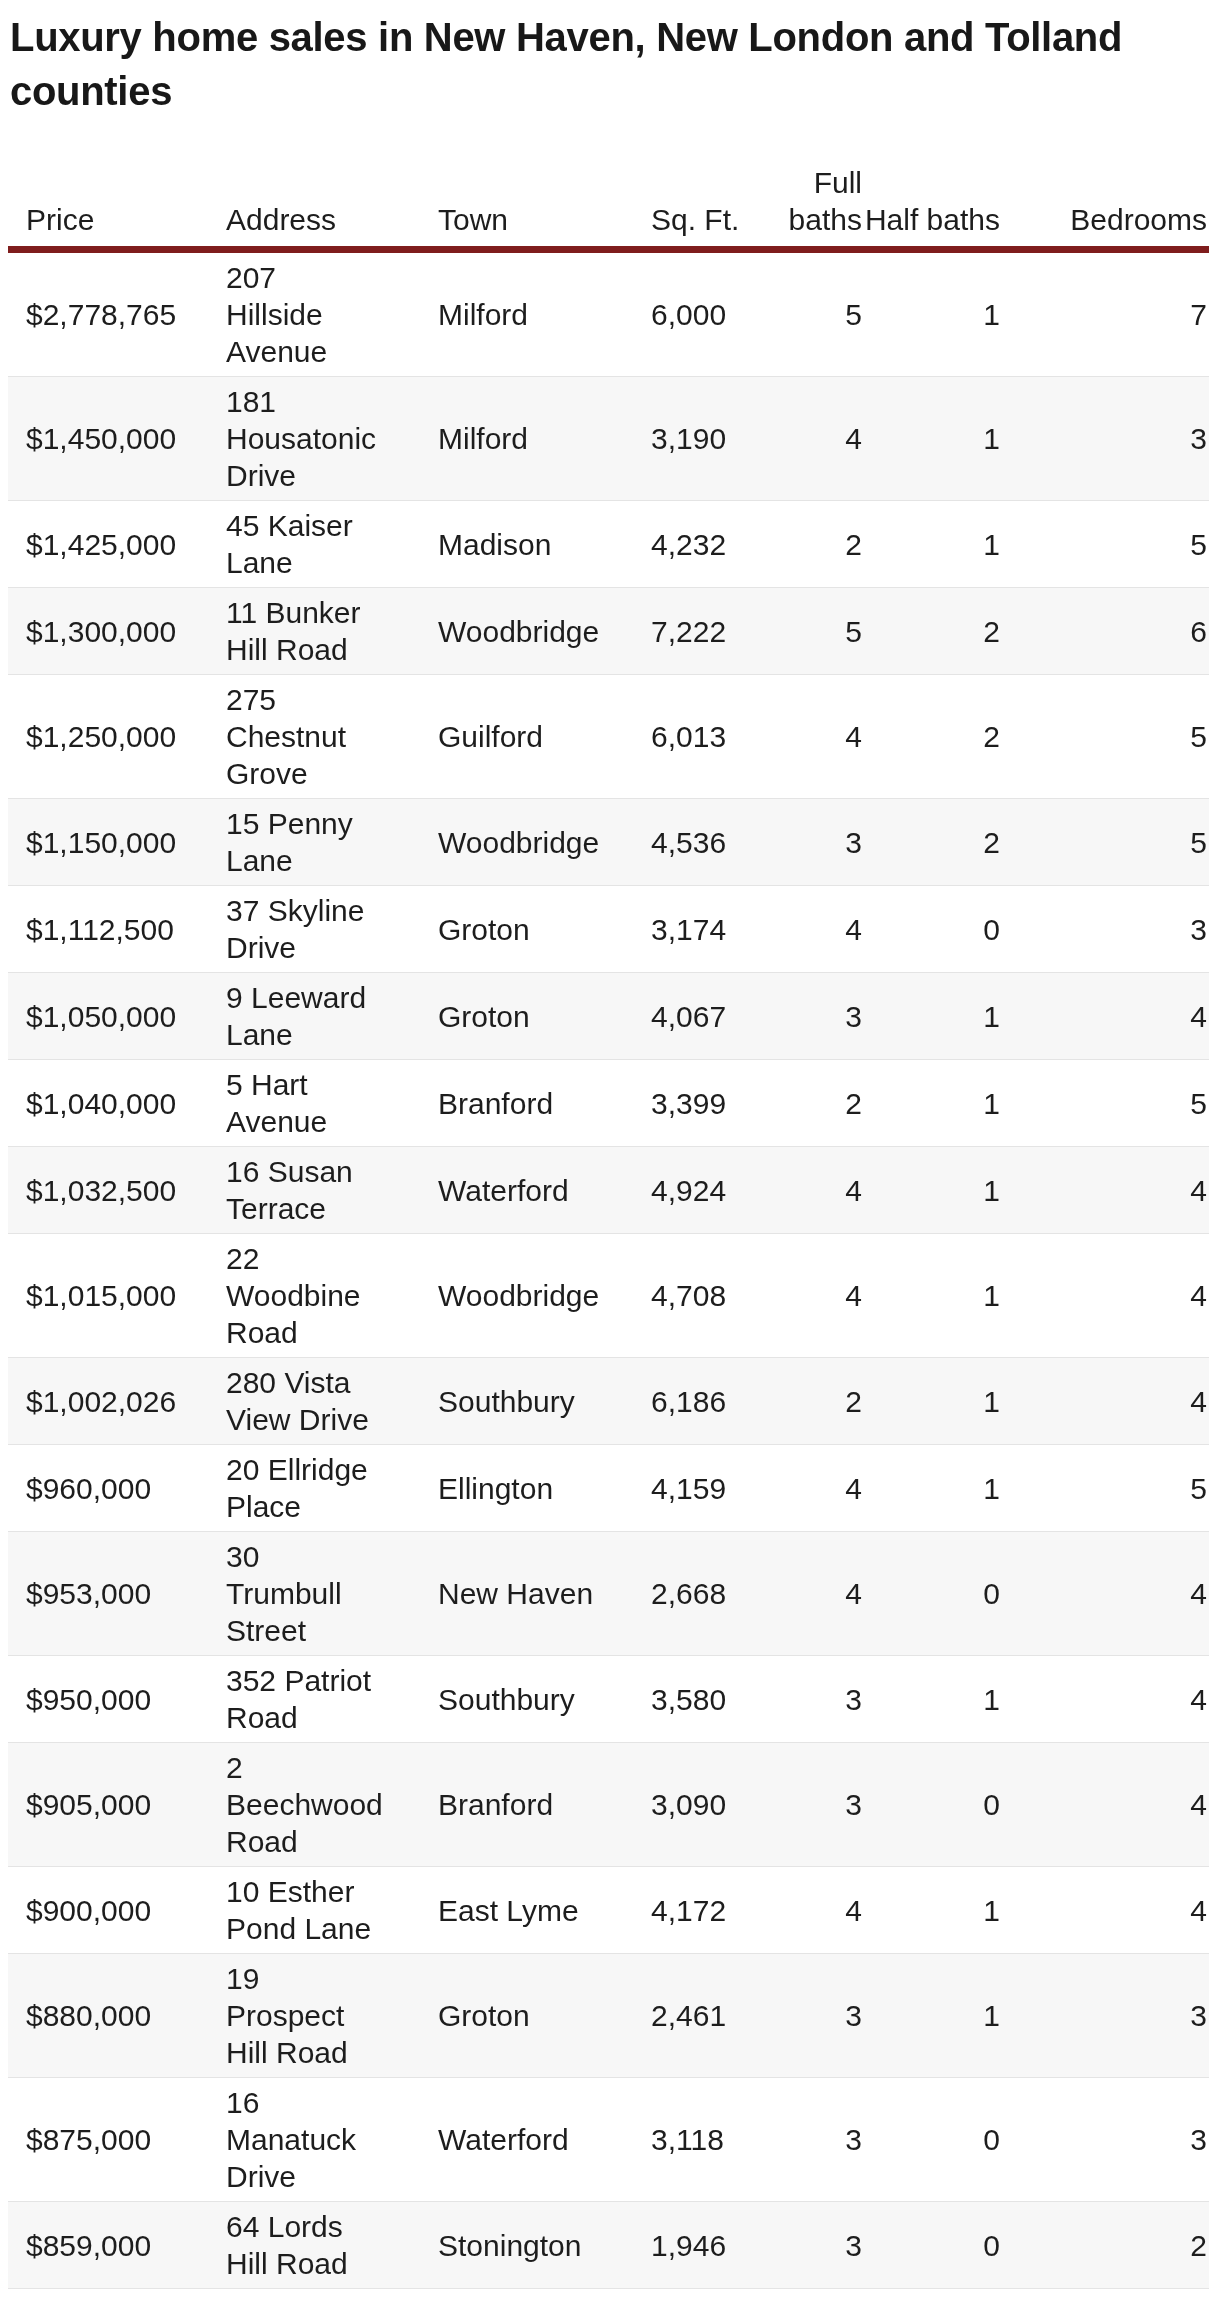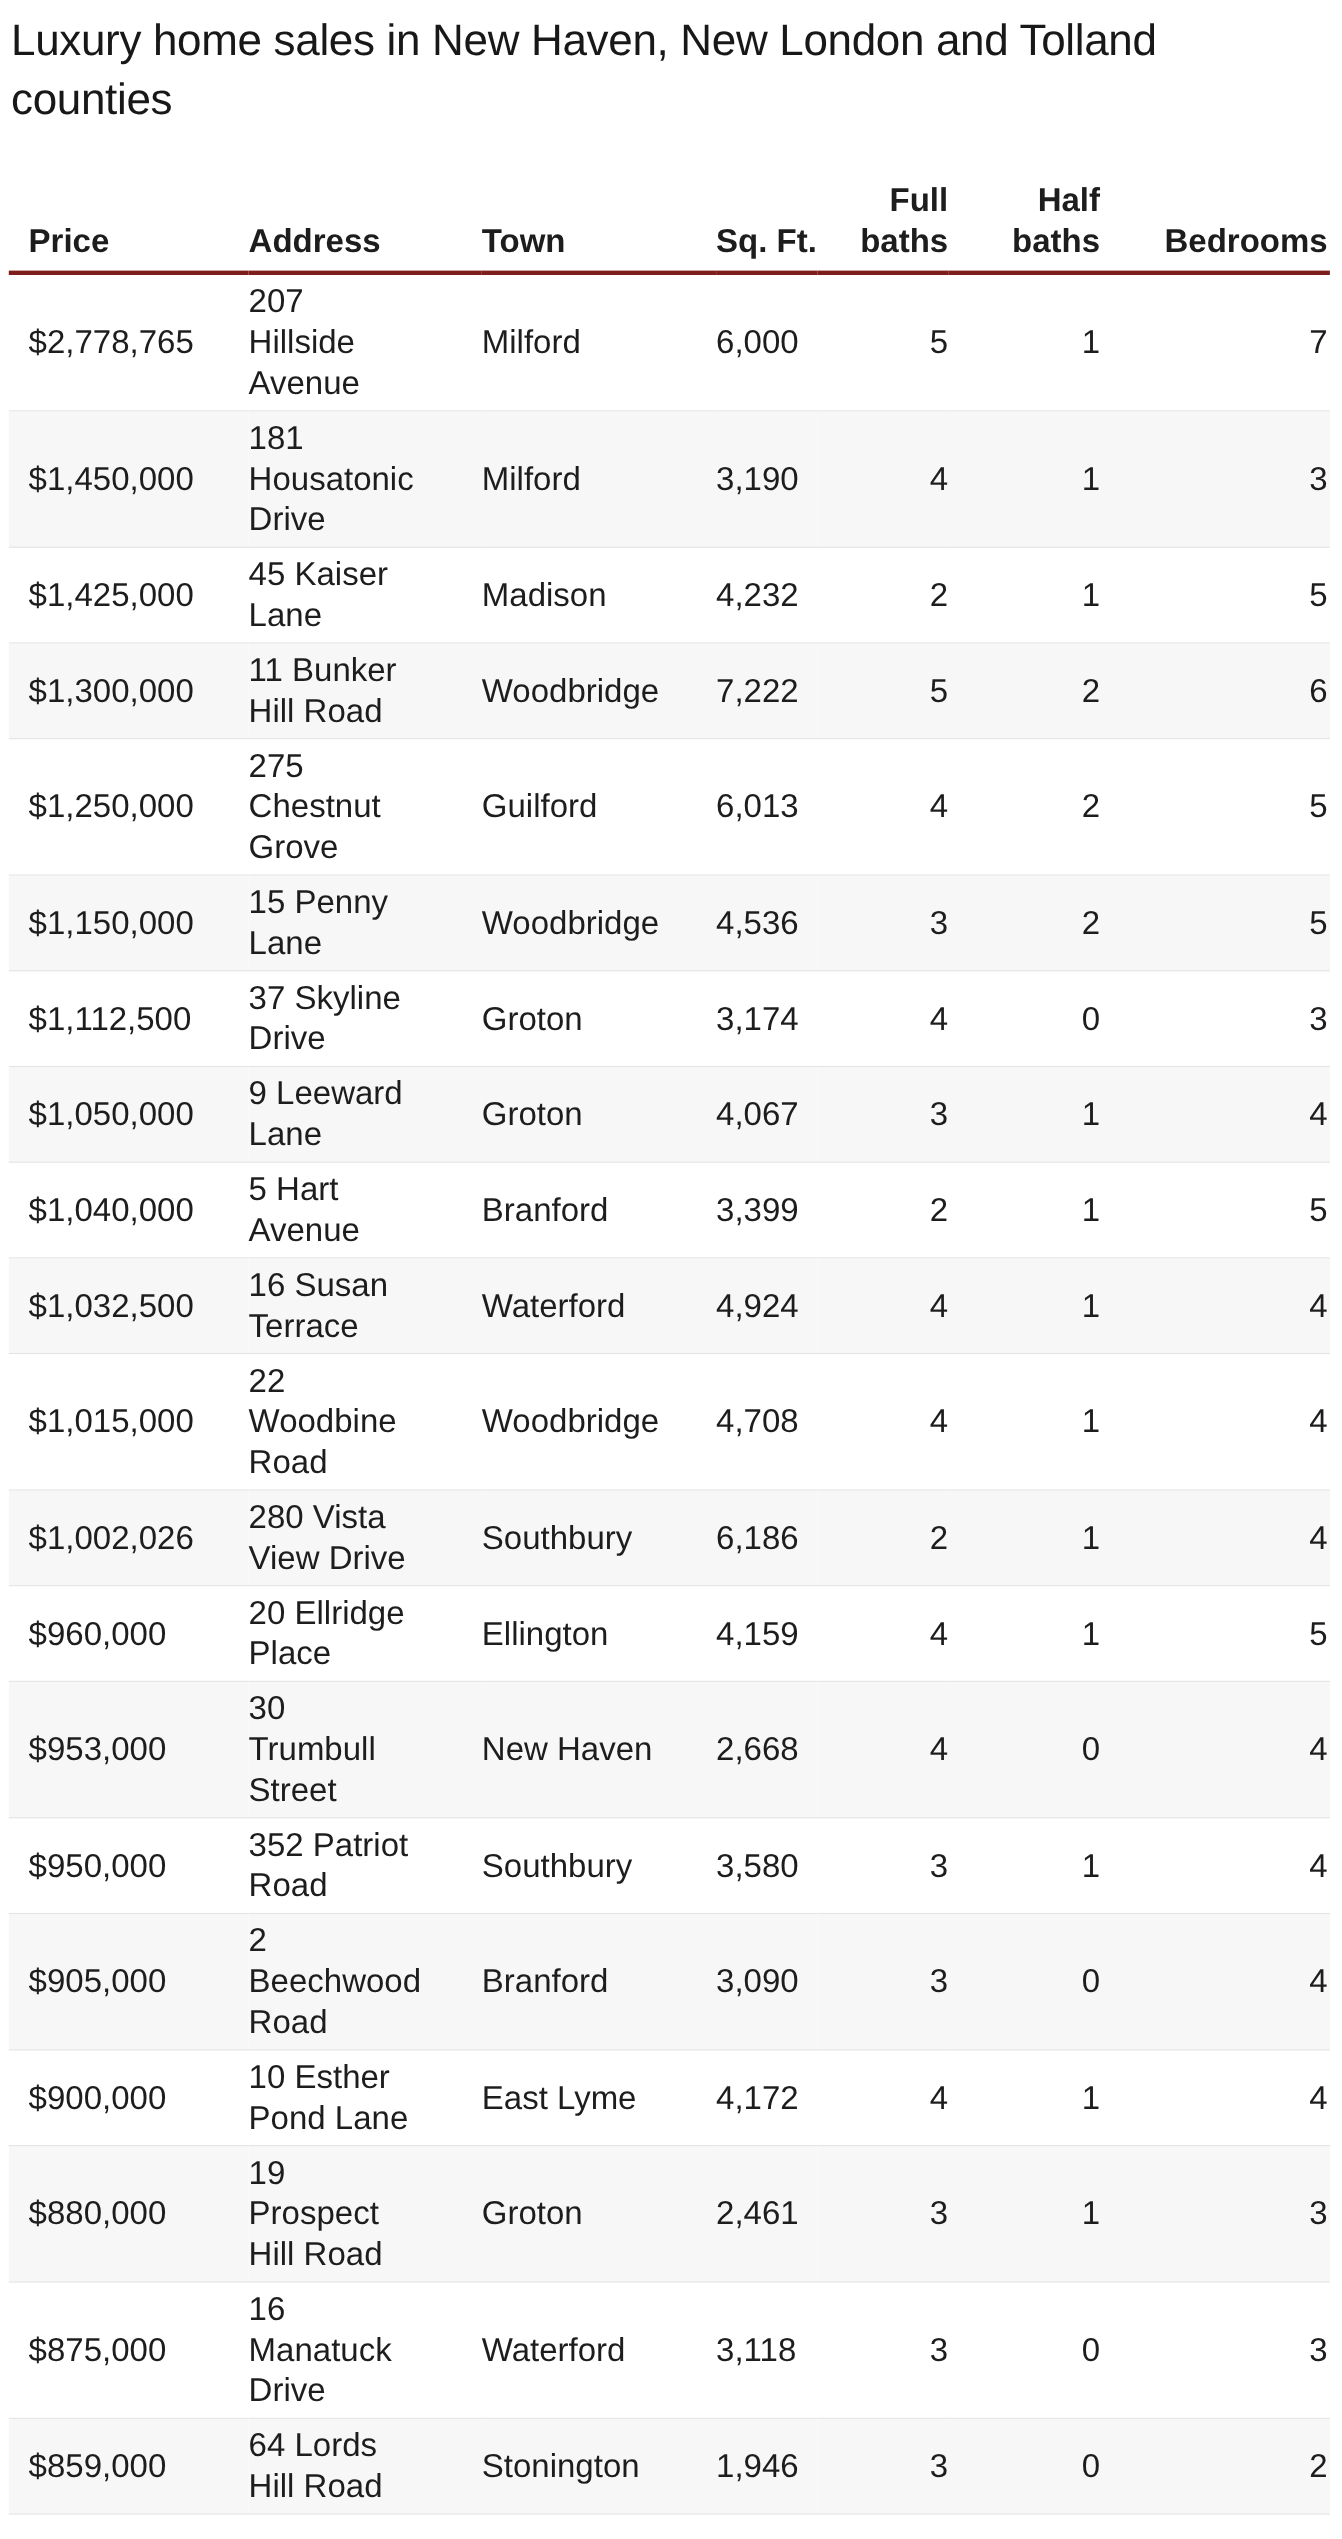--- a/index.html
+++ b/index.html
@@ -13,21 +13,21 @@
     color: #1d1d1d;
     -webkit-font-smoothing: antialiased;
   }
   .page {
     padding: 10px 5px 42px 8px;
   }
   h1.chart-title {
     margin: 0 0 0 2px;
     font-size: 40px;
     line-height: 54px;
-    font-weight: normal;
+    font-weight: bold;
     color: #181818;
     letter-spacing: -0.3px;
     max-width: 1150px;
   }
   table.dw-table {
     border-collapse: collapse;
     table-layout: fixed;
     width: 1201px;
     margin-top: 46px;
   }
@@ -37,24 +37,24 @@
   .col-sqft     { width: 92px;  }
   .col-full     { width: 119px; }
   .col-half     { width: 138px; }
   .col-bed      { width: 209px; }
 
   th {
     vertical-align: bottom;
     text-align: left;
     font-size: 30px;
     line-height: 37px;
-    font-weight: bold;
+    font-weight: normal;
     color: #1d1d1d;
     padding: 0 0 8px 0;
-    border-bottom: 4px solid #7f1d1d;
+    border-bottom: 7px solid #7f1d1d;
   }
   th.num { text-align: right; }
 
   td {
     font-size: 30px;
     line-height: 37px;
     vertical-align: middle;
     padding: 6px 0;
     color: #1d1d1d;
   }

